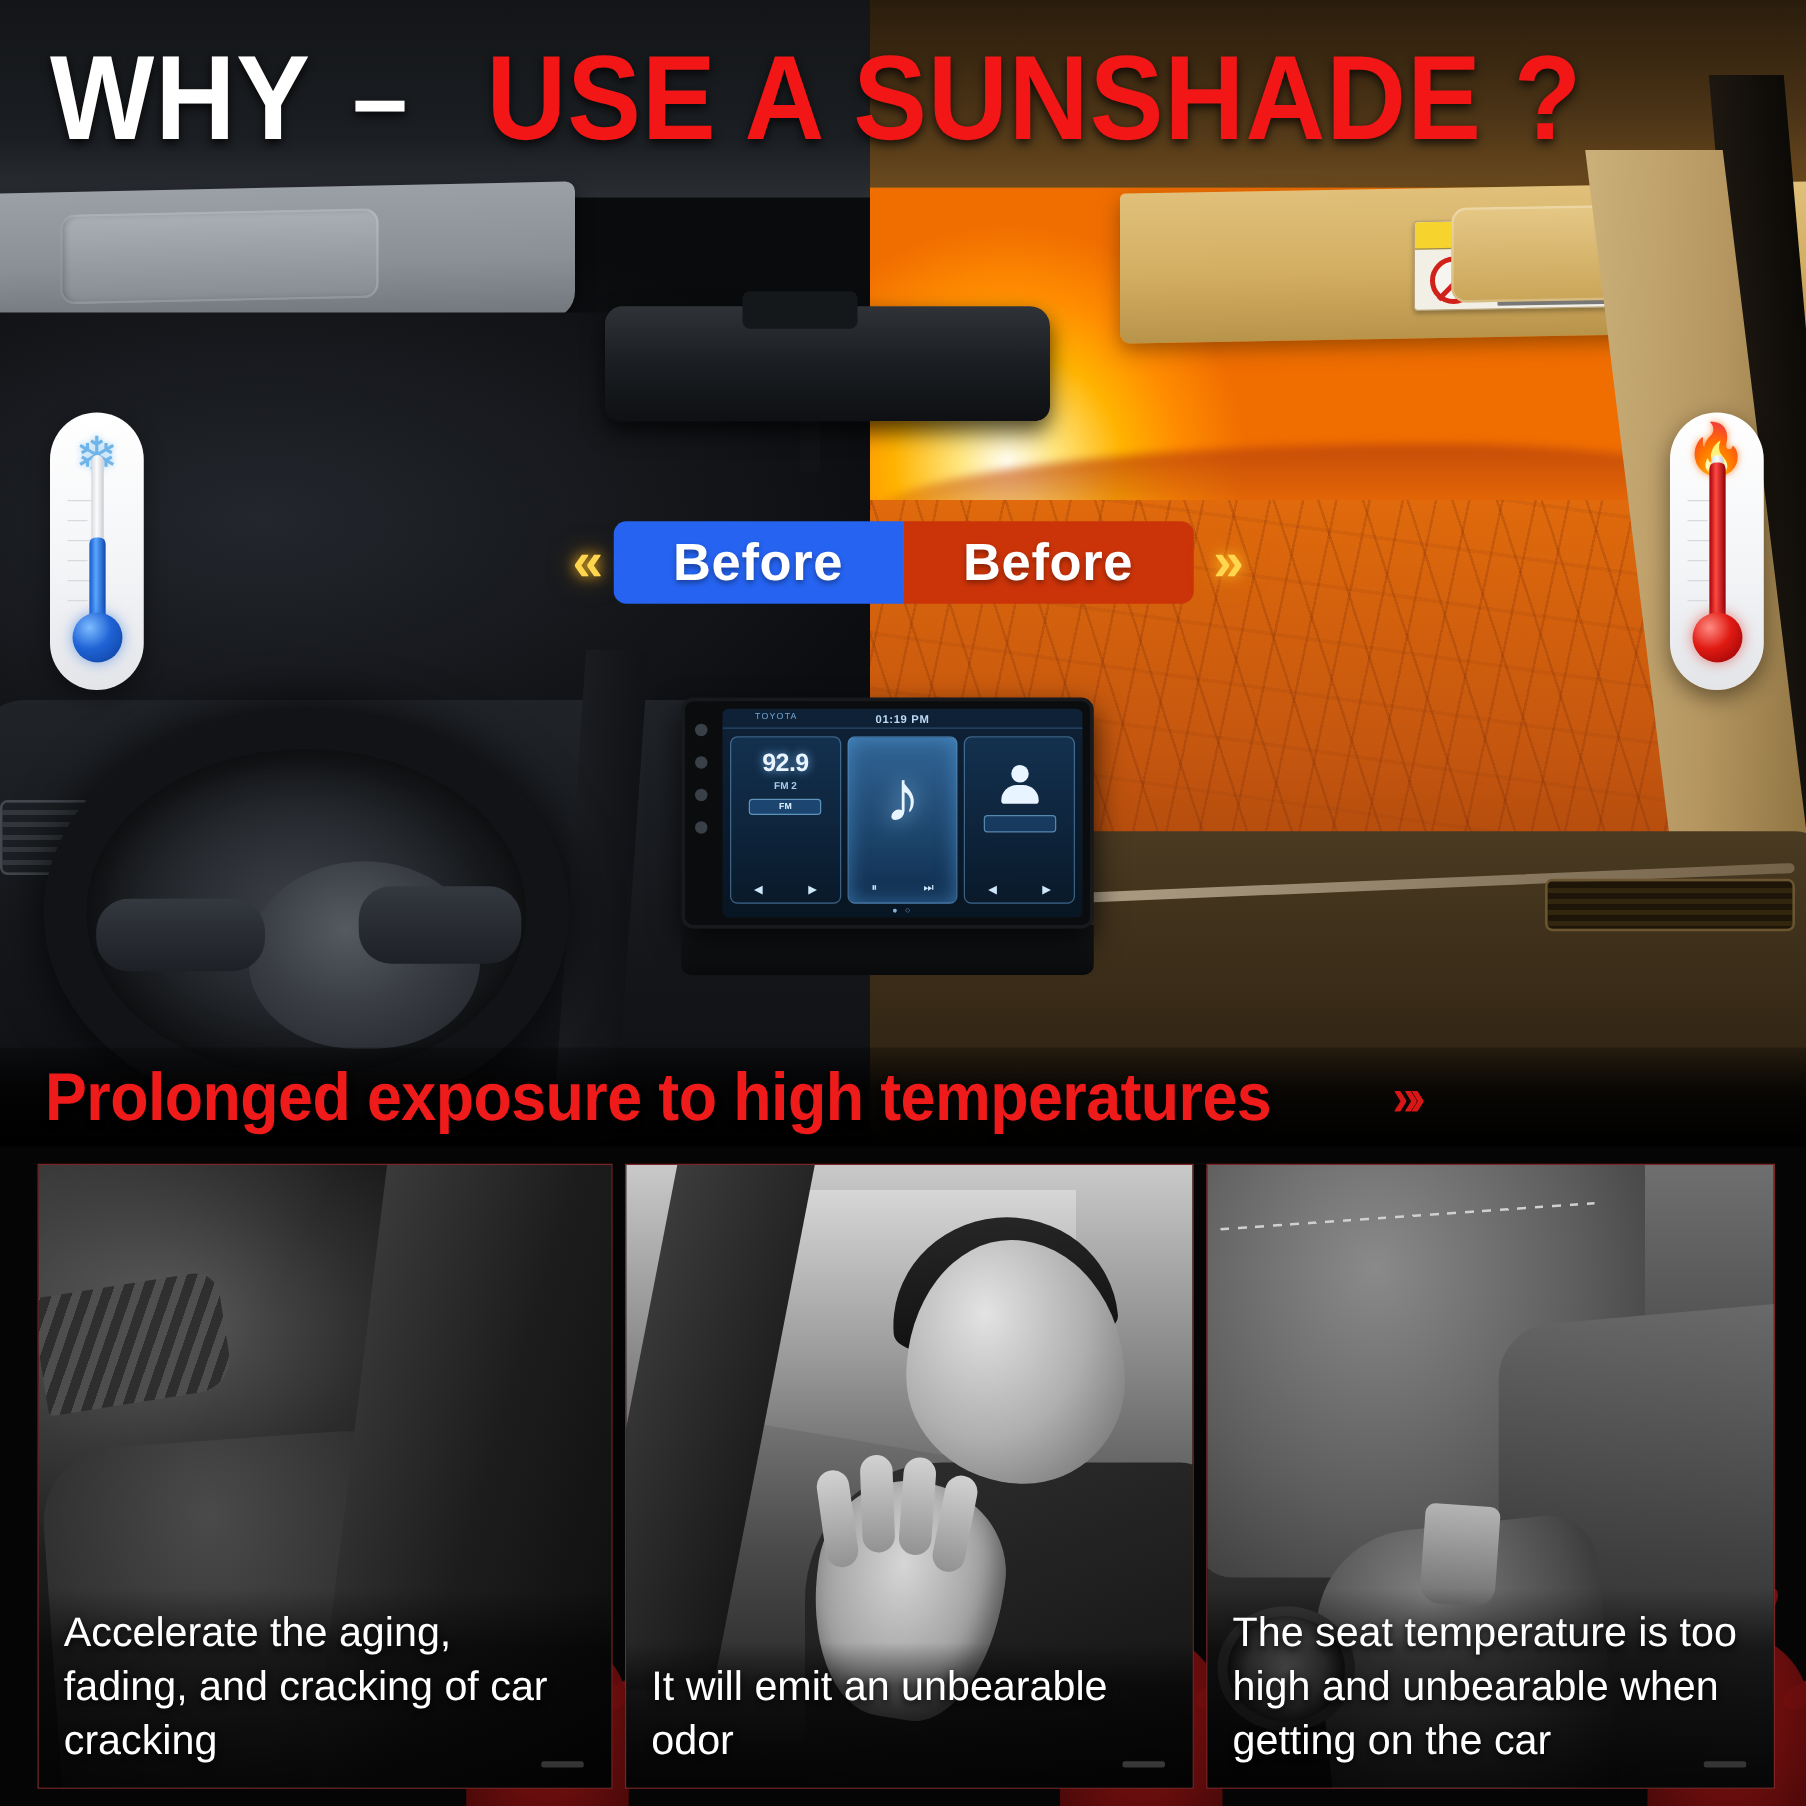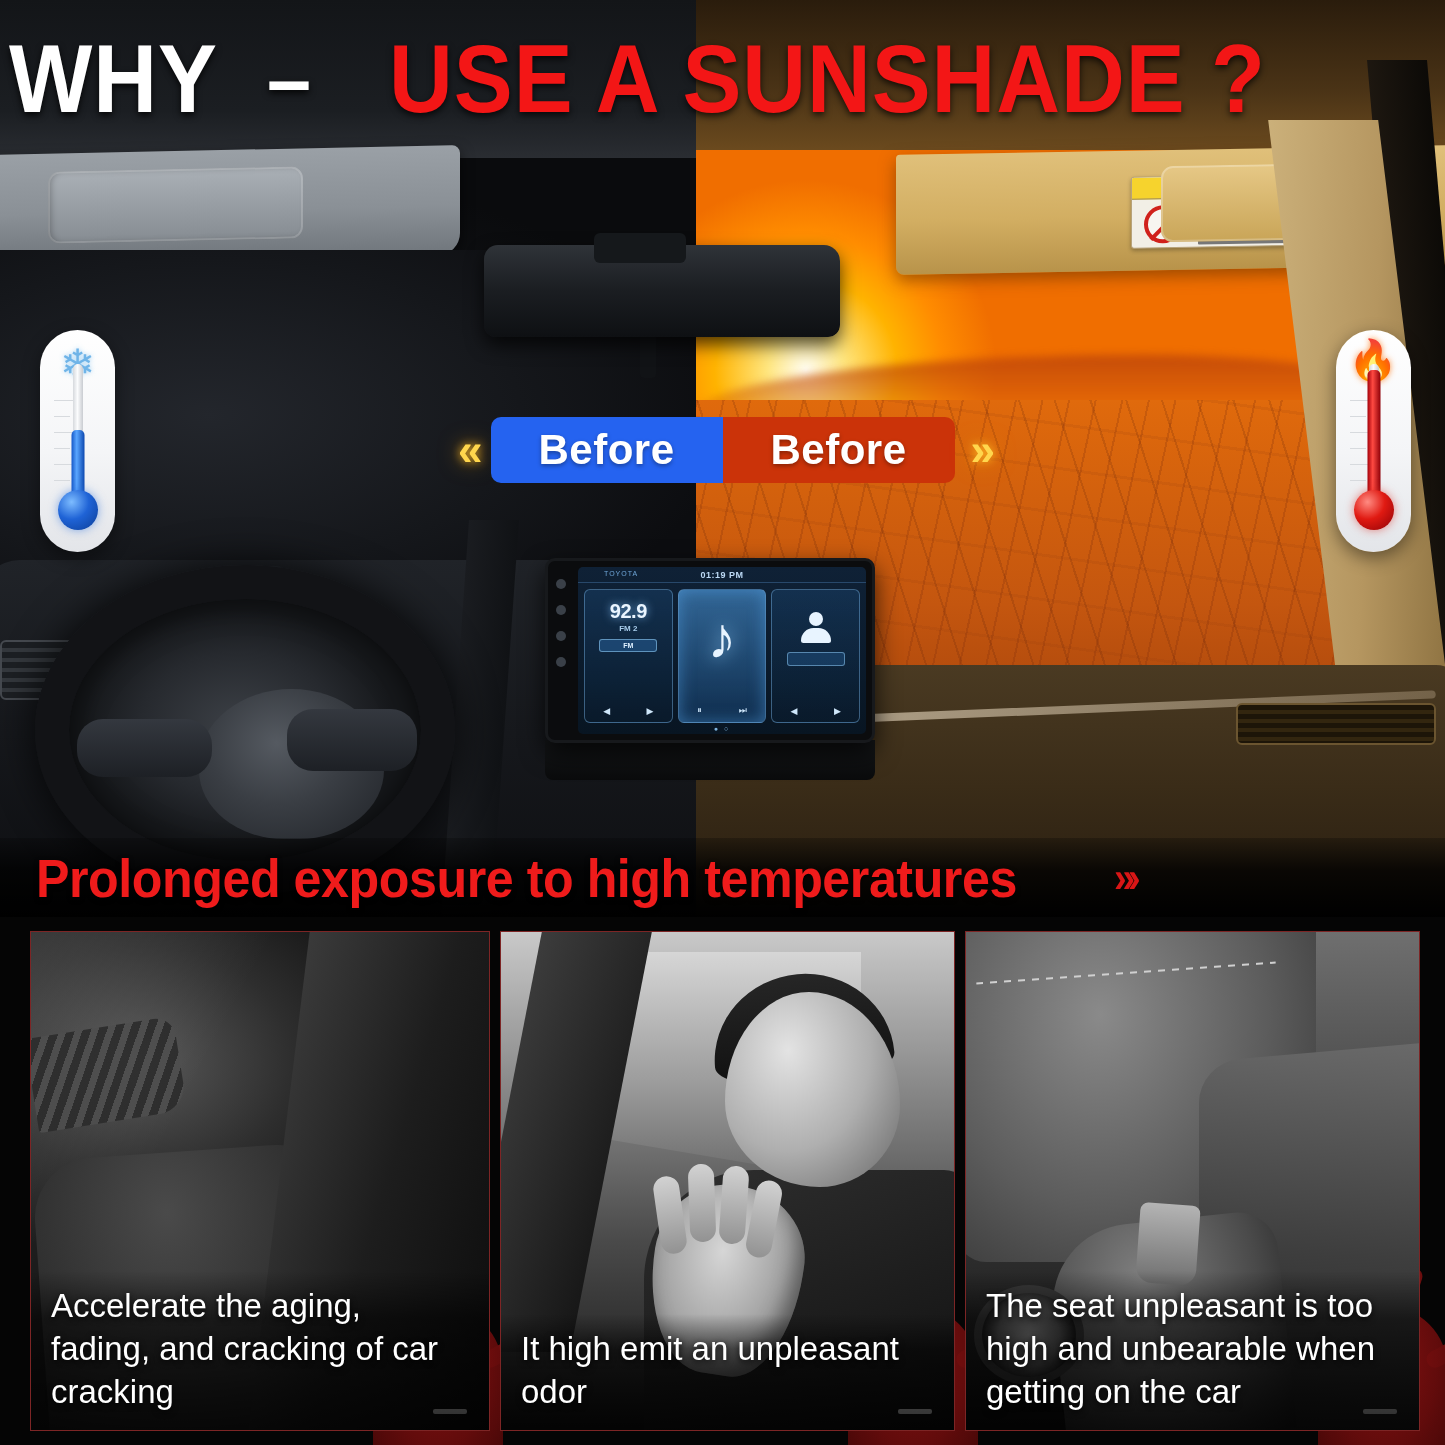--- a/index.html
+++ b/index.html
@@ -383,21 +383,21 @@
   .hot .flame {
     position: absolute; left: 50%; top: 10px; transform: translateX(-50%);
     font-size: 40px; line-height: 1; color: #e8260f;
     text-shadow: 0 0 6px rgba(255,120,20,.8);
   }
 
   
   #title-bar {
     position: absolute; left: 0; top: 24px; width: 1304px; height: 110px;
     z-index: 20;
-    display: flex; align-items: center; justify-content: space-between;
+    display: flex; align-items: center; justify-content: flex-end;
     gap: 22px;
   }
   .title-word {
     font-family: "Liberation Sans", sans-serif;
     font-weight: 700;
     font-size: 96px;
     letter-spacing: 1px;
     transform: scaleX(.92);
     line-height: 1;
   }
@@ -848,35 +848,35 @@
         <div class="ph2-pillar"></div>
         <div class="ph2-body"></div>
         <div class="ph2-hair"></div>
         <div class="ph2-head"></div>
         <div class="ph2-hand"></div>
         <span class="ph2-finger f1"></span>
         <span class="ph2-finger f2"></span>
         <span class="ph2-finger f3"></span>
         <span class="ph2-finger f4"></span>
       </div>
-      <div class="panel-caption">It high emit an unpleasant odor</div>
+      <div class="panel-caption">It will emit an unbearable odor</div>
       <span class="cap-underscore"></span>
     </div>
 
     <div class="panel p3">
       <div class="panel-photo ph3">
         <div class="ph3-seat">
           <span class="ph3-stitch"></span>
         </div>
         <div class="ph3-seat2"></div>
         <div class="ph3-hand"></div>
         <div class="ph3-watch"></div>
         <div class="ir-gun">
           <div class="ir-grip"></div>
         </div>
       </div>
-      <div class="panel-caption">The seat unpleasant is too high and unbearable when getting on the car</div>
+      <div class="panel-caption">The seat temperature is too high and unbearable when getting on the car</div>
       <span class="cap-underscore"></span>
     </div>
 
   </div>
 
 </div>
 
 </body></html>

